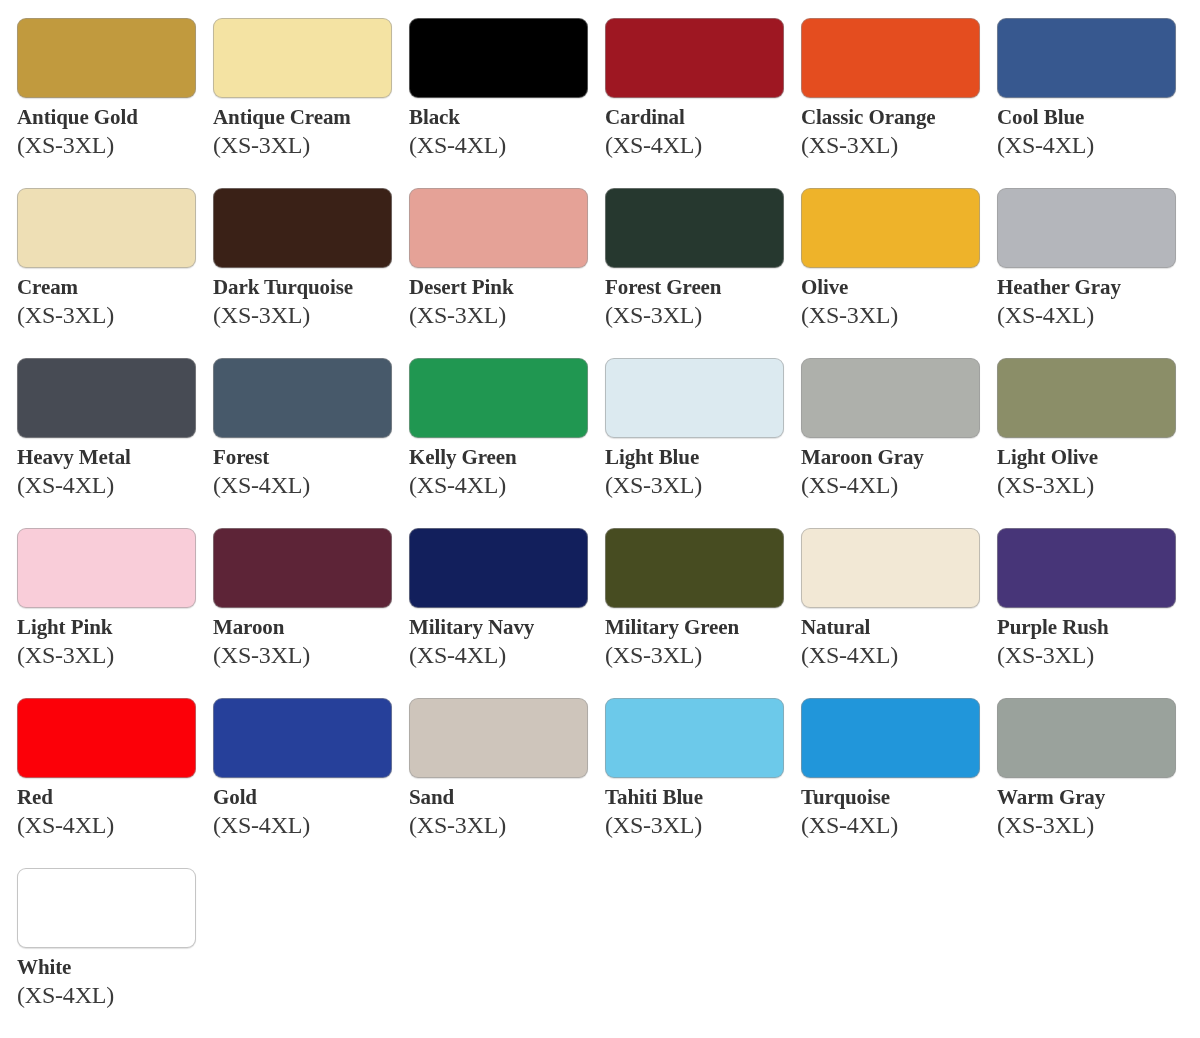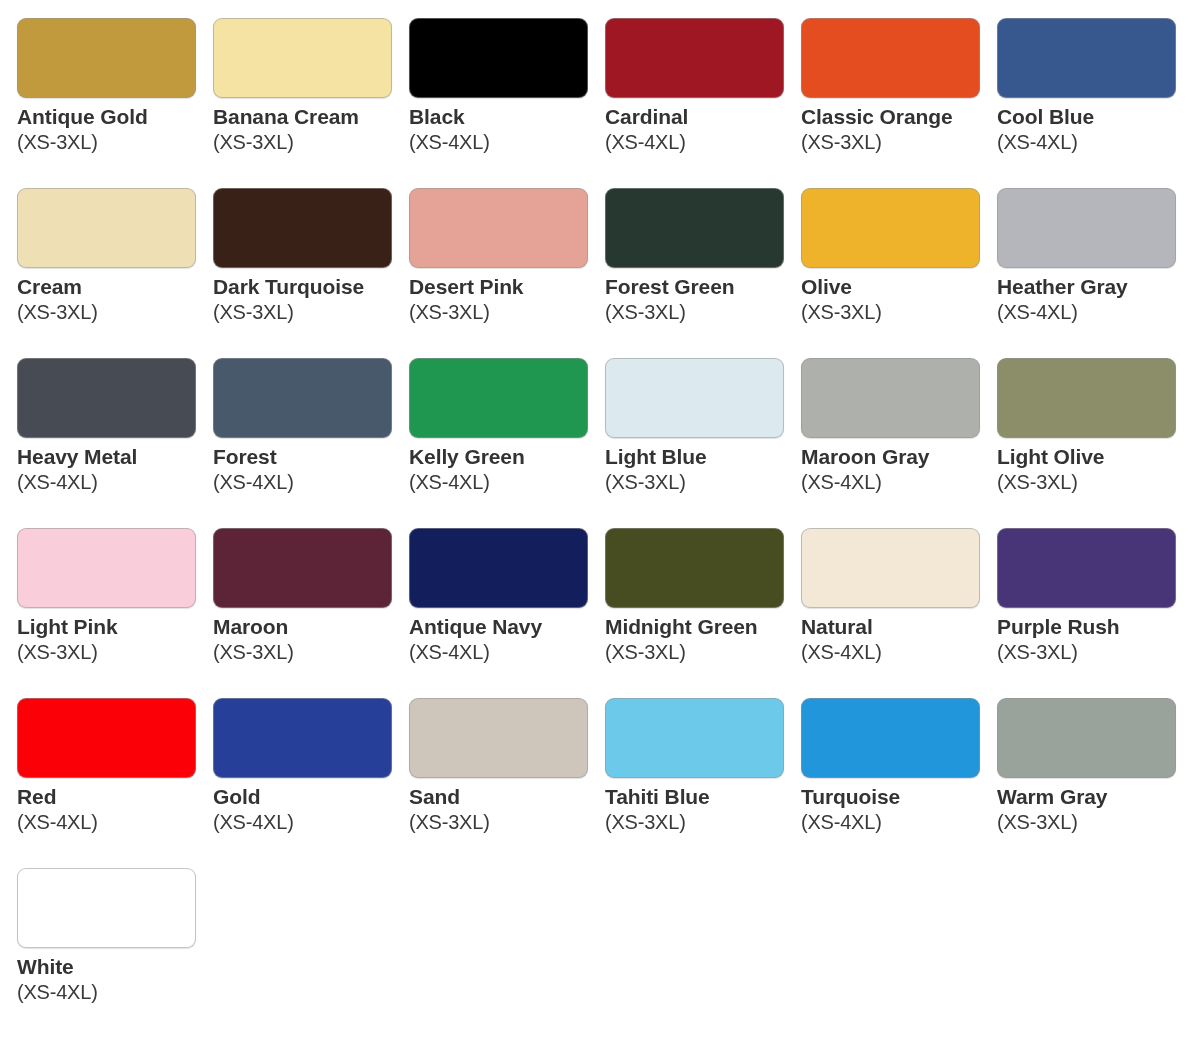--- a/index.html
+++ b/index.html
@@ -15,20 +15,21 @@
     -webkit-font-smoothing: antialiased;
     overflow: hidden;
   }
 
   #swatch-grid {
     display: grid;
     grid-template-columns: repeat(6, 196px);
     grid-auto-rows: 170px;
     padding: 18px 7px 0 17px;
     box-sizing: border-box;
+    font-family: Liberation Serif, serif;
   }
 
   .swatch-cell {
     width: 196px;
     box-sizing: border-box;
     padding-right: 17px;
   }
 
   .swatch-chip {
     width: 179px;
@@ -47,42 +48,42 @@
   .swatch-name {
     display: block;
     font-size: 21px;
     font-weight: bold;
     color: #333333;
     letter-spacing: -0.1px;
   }
 
   .swatch-sizes {
     display: block;
-    font-size: 20px;
+    font-size: 24px;
     font-weight: normal;
     color: #3a3a3a;
     letter-spacing: -0.2px;
     margin-top: 1px;
   }
 </style>
 </head>
 <body>
 
 <div id="swatch-grid">
     <div class="swatch-cell">
       <div class="swatch-chip" style="background: rgb(193, 154, 62);"></div>
       <div class="swatch-caption">
         <span class="swatch-name">Antique Gold</span>
         <span class="swatch-sizes">(XS-3XL)</span>
       </div>
     </div>
     <div class="swatch-cell">
       <div class="swatch-chip" style="background: rgb(244, 227, 163);"></div>
       <div class="swatch-caption">
-        <span class="swatch-name">Banana Cream</span>
+        <span class="swatch-name">Antique Cream</span>
         <span class="swatch-sizes">(XS-3XL)</span>
       </div>
     </div>
     <div class="swatch-cell">
       <div class="swatch-chip" style="background: rgb(0, 0, 0);"></div>
       <div class="swatch-caption">
         <span class="swatch-name">Black</span>
         <span class="swatch-sizes">(XS-4XL)</span>
       </div>
     </div>
@@ -201,28 +202,28 @@
     <div class="swatch-cell">
       <div class="swatch-chip" style="background: rgb(93, 36, 55);"></div>
       <div class="swatch-caption">
         <span class="swatch-name">Maroon</span>
         <span class="swatch-sizes">(XS-3XL)</span>
       </div>
     </div>
     <div class="swatch-cell">
       <div class="swatch-chip" style="background: rgb(18, 31, 92);"></div>
       <div class="swatch-caption">
-        <span class="swatch-name">Antique Navy</span>
+        <span class="swatch-name">Military Navy</span>
         <span class="swatch-sizes">(XS-4XL)</span>
       </div>
     </div>
     <div class="swatch-cell">
       <div class="swatch-chip" style="background: rgb(71, 76, 33);"></div>
       <div class="swatch-caption">
-        <span class="swatch-name">Midnight Green</span>
+        <span class="swatch-name">Military Green</span>
         <span class="swatch-sizes">(XS-3XL)</span>
       </div>
     </div>
     <div class="swatch-cell">
       <div class="swatch-chip" style="background: rgb(242, 232, 213);"></div>
       <div class="swatch-caption">
         <span class="swatch-name">Natural</span>
         <span class="swatch-sizes">(XS-4XL)</span>
       </div>
     </div>

